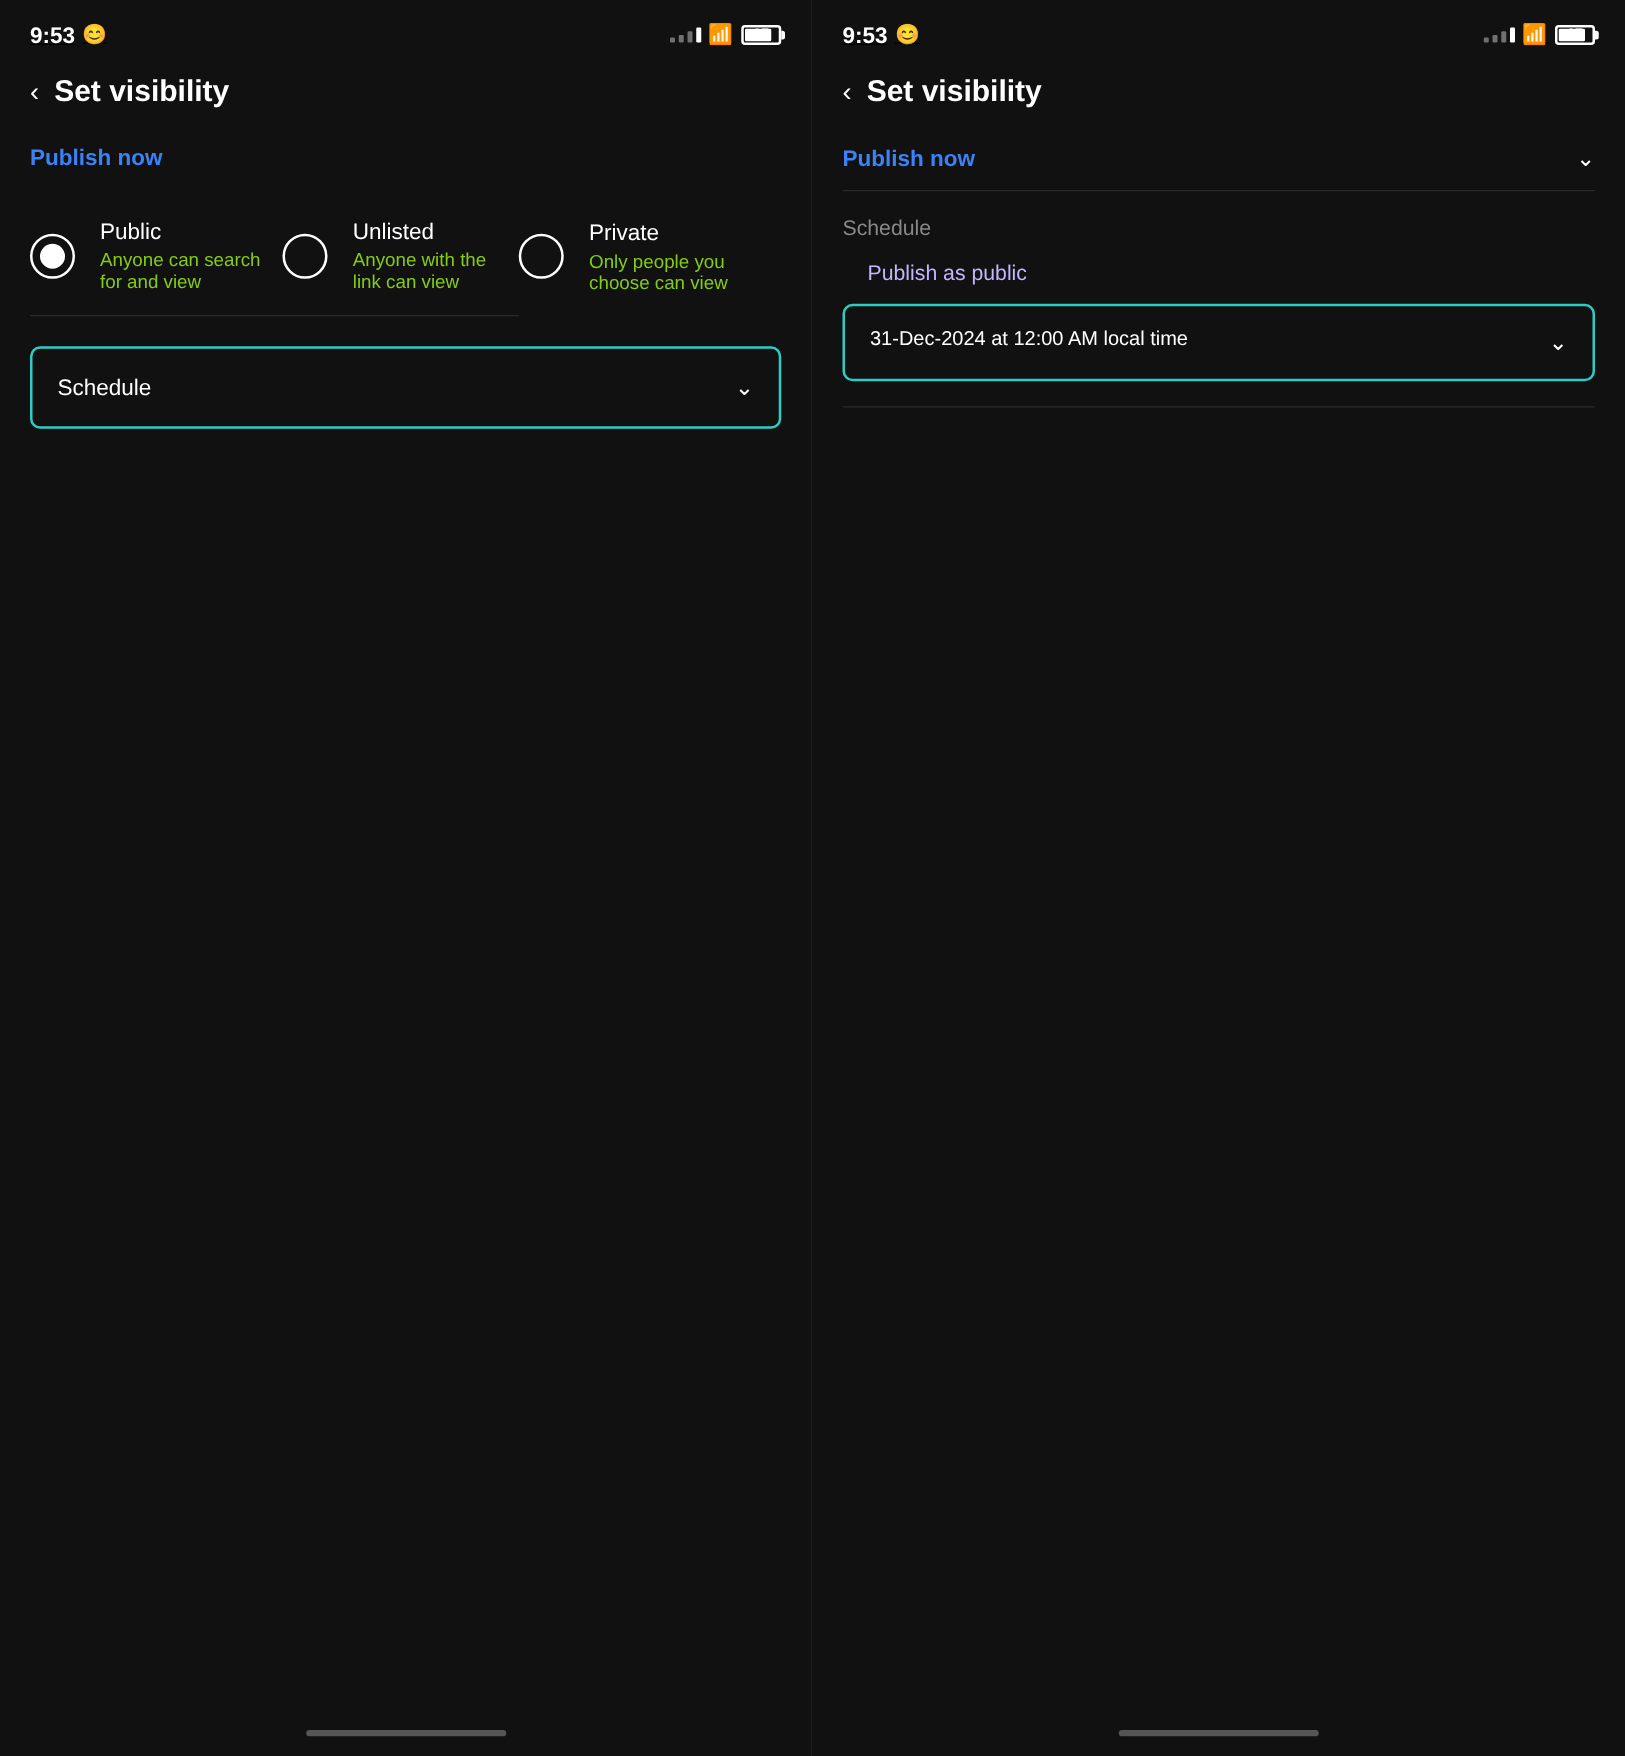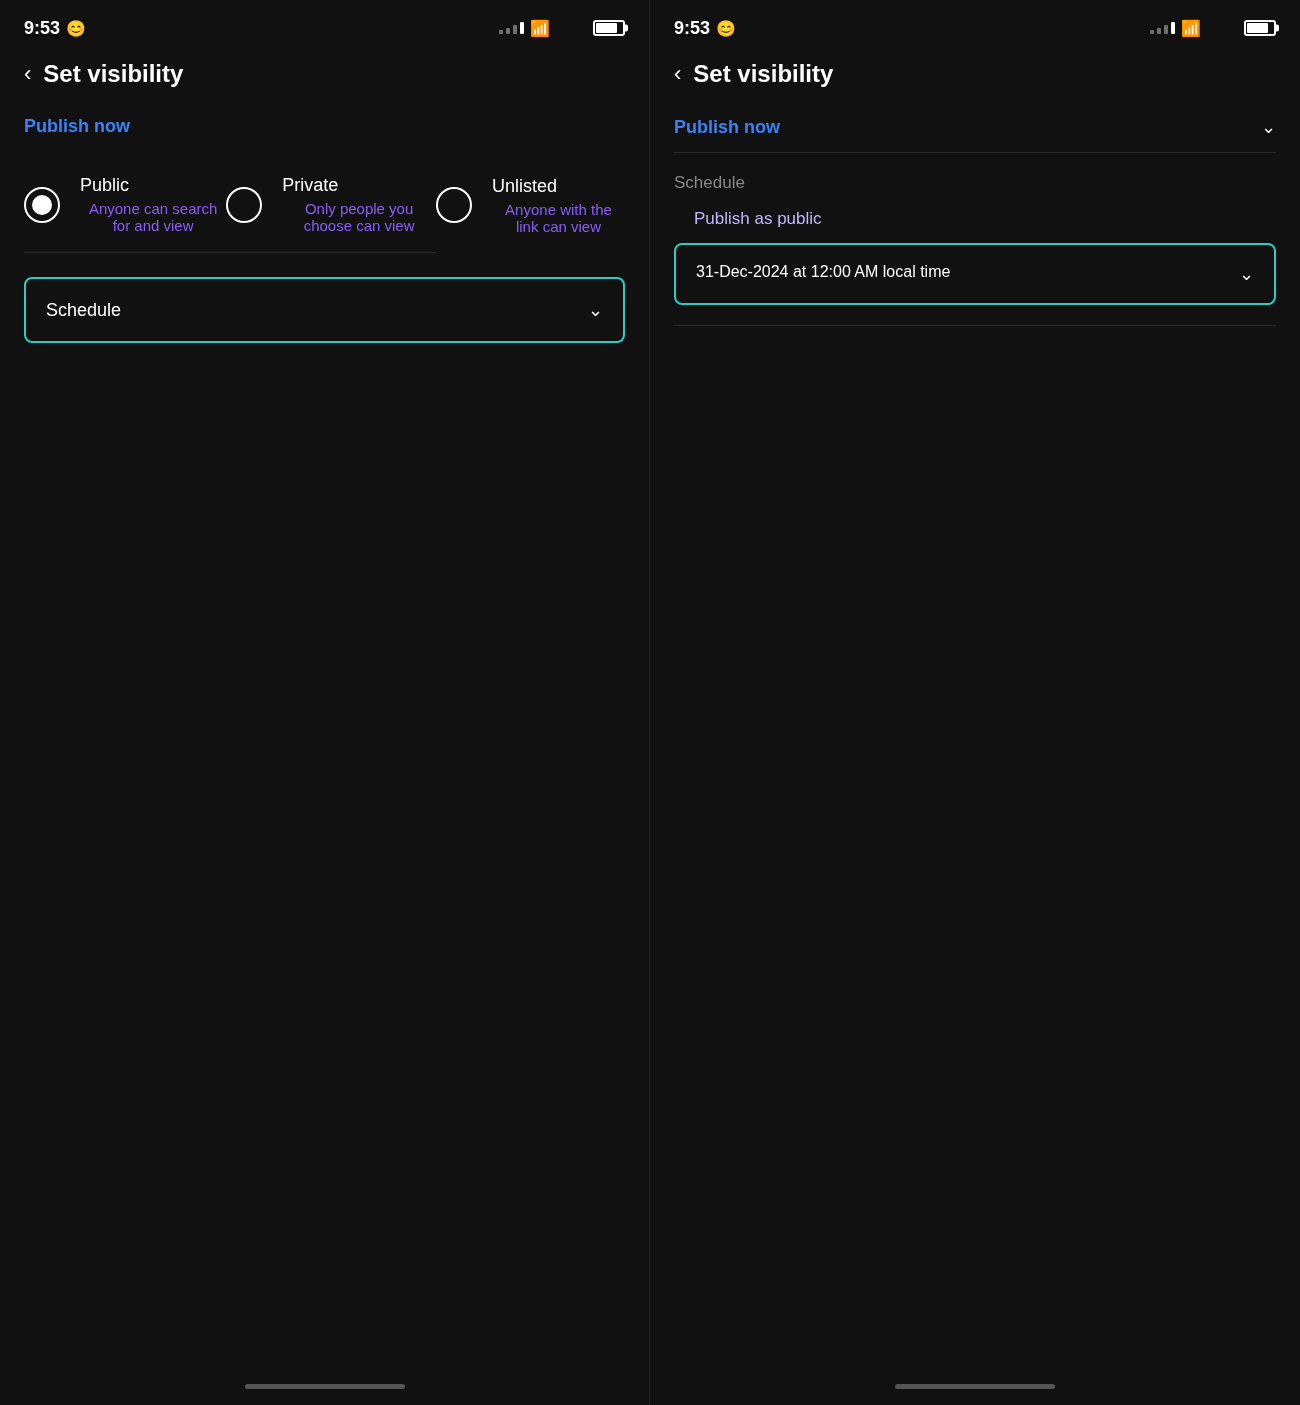--- a/index.html
+++ b/index.html
@@ -86,21 +86,20 @@
 
     .battery-box {
       width: 32px;
       height: 16px;
       border: 2px solid #fff;
       border-radius: 3px;
       position: relative;
       display: flex;
       align-items: flex-end;
       padding: 1px;
-      margin-left: 37px;
     }
 
     .battery-box::after {
       content: '';
       position: absolute;
       right: -5px;
       top: 50%;
       transform: translateY(-50%);
       width: 3px;
       height: 7px;
@@ -199,23 +198,22 @@
       gap: 4px;
     }
 
     .option-title {
       color: #fff;
       font-size: 18px;
       font-weight: 500;
     }
 
     .option-subtitle {
-      color: #8b5cf6;
+      color: #84cc16;
       font-size: 15px;
-      text-align: center;
     }
 
     
     .schedule-box {
       margin-top: 24px;
       border: 2px solid #2eccc2;
       border-radius: 8px;
       padding: 20px 20px;
       display: flex;
       align-items: center;
@@ -341,30 +339,30 @@
         </div>
         <div class="option-text-group">
           <span class="option-title">Public</span>
           <span class="option-subtitle">Anyone can search for and view</span>
         </div>
       </div>
 
       <div class="option-item">
         <div class="radio-outer"></div>
         <div class="option-text-group">
-          <span class="option-title">Private</span>
-          <span class="option-subtitle">Only people you choose can view</span>
+          <span class="option-title">Unlisted</span>
+          <span class="option-subtitle">Anyone with the link can view</span>
         </div>
       </div>
 
       <div class="option-item">
         <div class="radio-outer"></div>
         <div class="option-text-group">
-          <span class="option-title">Unlisted</span>
-          <span class="option-subtitle">Anyone with the link can view</span>
+          <span class="option-title">Private</span>
+          <span class="option-subtitle">Only people you choose can view</span>
         </div>
       </div>
     </div>
 
     <div class="schedule-box">
       <span class="schedule-label">Schedule</span>
       <span class="chevron-down">⌄</span>
     </div>
   </div>
 

